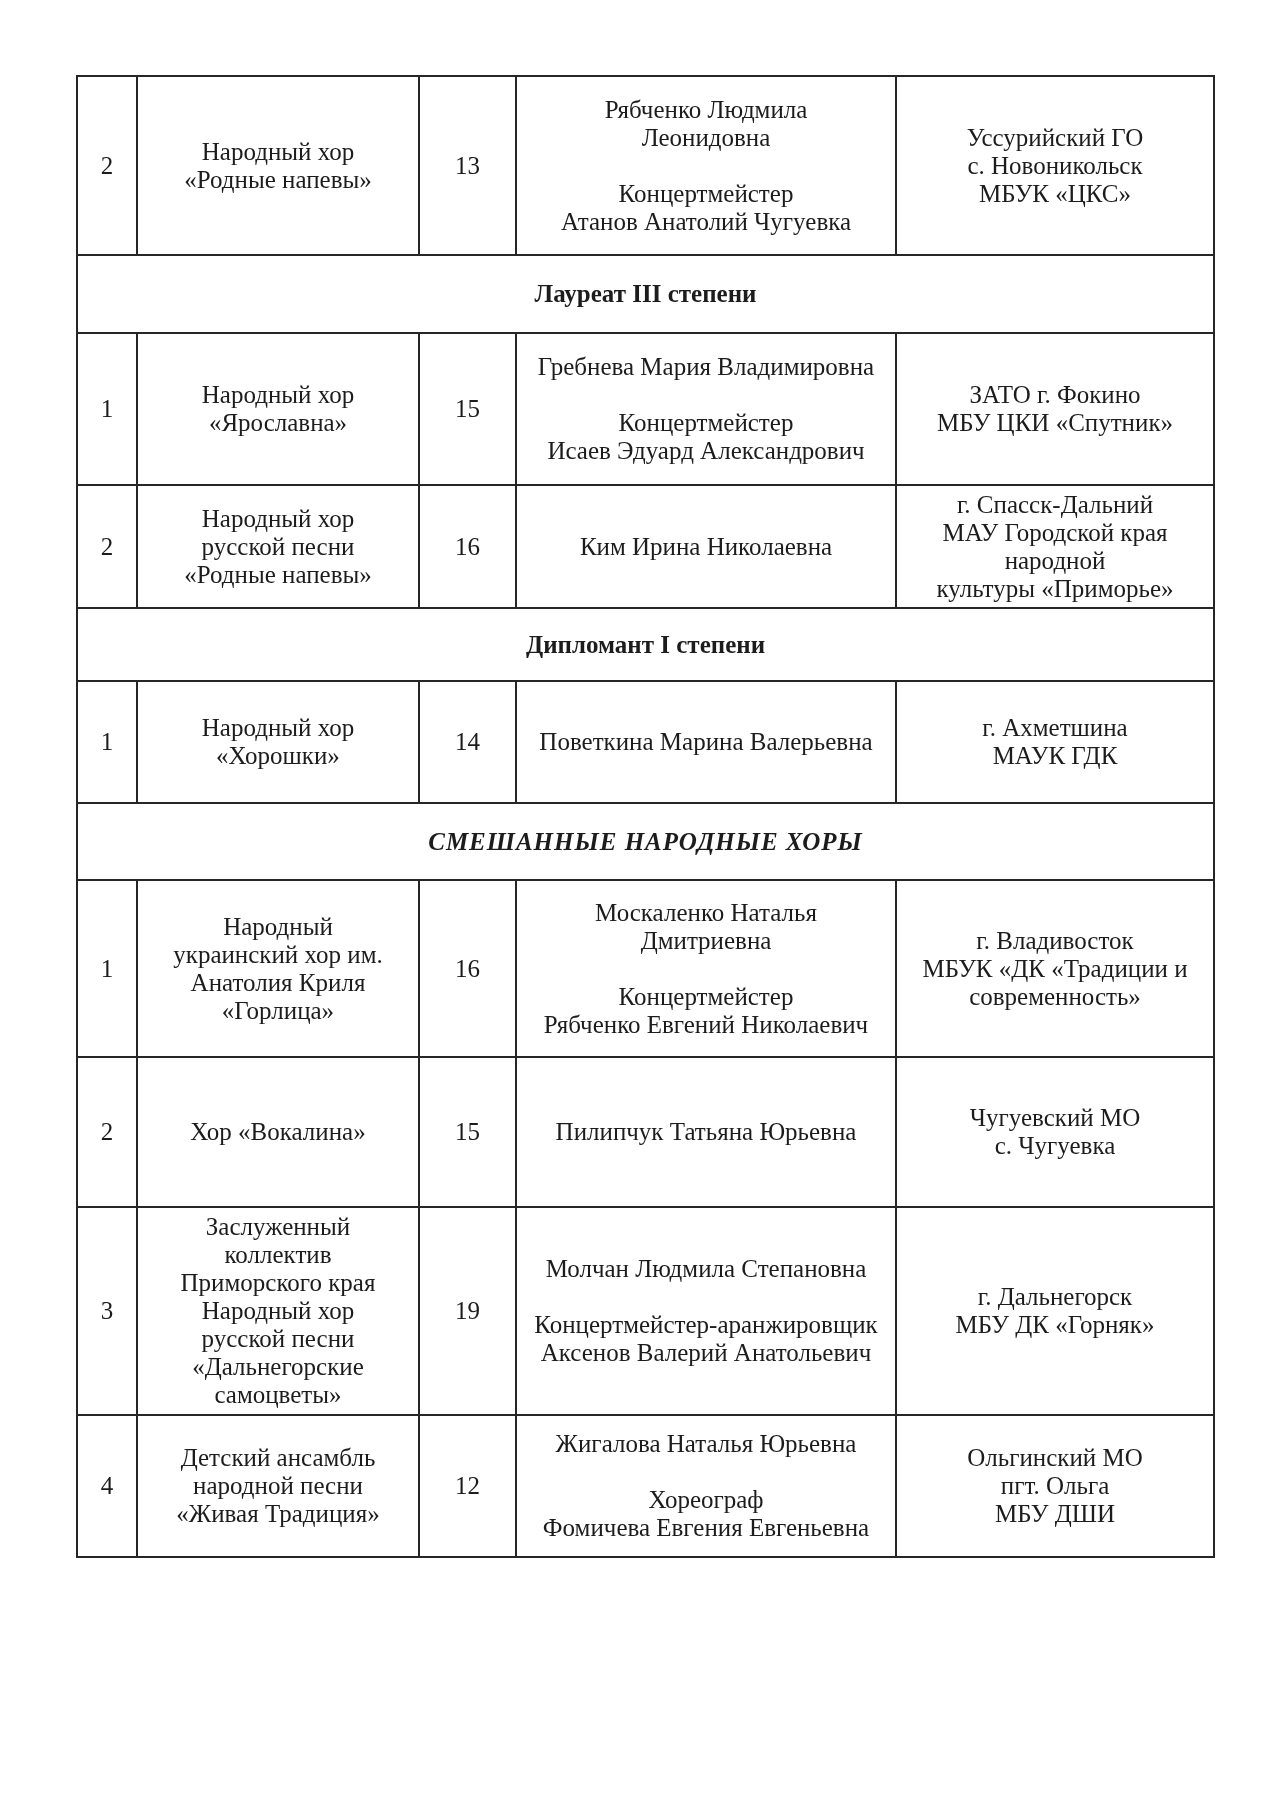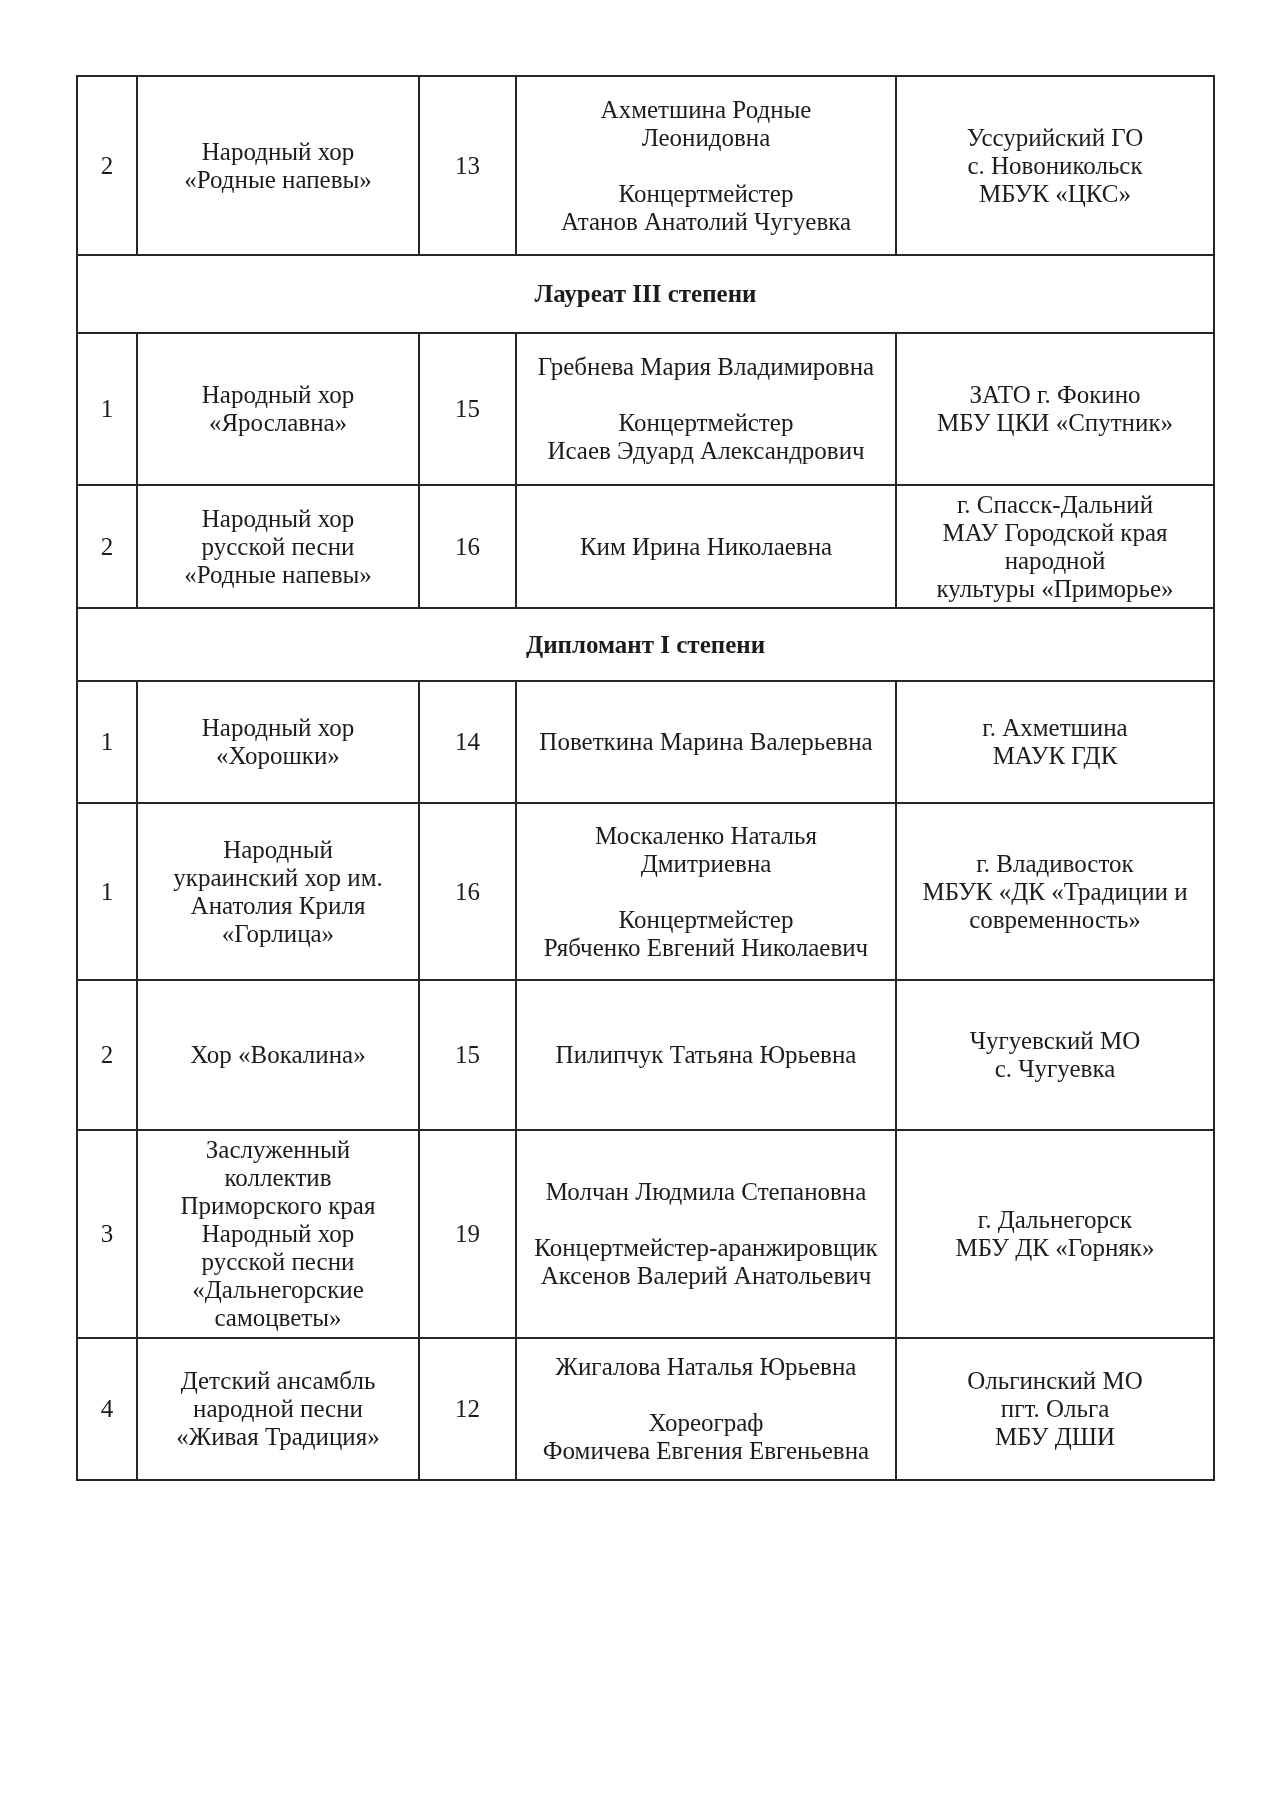--- a/index.html
+++ b/index.html
@@ -64,21 +64,21 @@
     </colgroup>
     <tbody id="results-tbody">
         <tr style="height: 179px;">
           <td class="cell-num">2</td>
           <td class="cell-ensemble">
             <div class="line">Народный хор</div>
             <div class="line">«Родные напевы»</div>
           </td>
           <td class="cell-count">13</td>
           <td class="cell-leader">
-            <div class="line">Ахметшина Родные</div>
+            <div class="line">Рябченко Людмила</div>
             <div class="line">Леонидовна</div>
             <div class="line">&nbsp;</div>
             <div class="line">Концертмейстер</div>
             <div class="line">Атанов Анатолий Чугуевка</div>
           </td>
           <td class="cell-territory">
             <div class="line">Уссурийский ГО</div>
             <div class="line">с. Новоникольск</div>
             <div class="line">МБУК «ЦКС»</div>
           </td>
@@ -132,20 +132,23 @@
             <div class="line">«Хорошки»</div>
           </td>
           <td class="cell-count">14</td>
           <td class="cell-leader">
             <div class="line">Поветкина Марина Валерьевна</div>
           </td>
           <td class="cell-territory">
             <div class="line">г. Ахметшина</div>
             <div class="line">МАУК ГДК</div>
           </td>
+        </tr>
+        <tr style="height: 77px;">
+          <td colspan="5" class="band-section">СМЕШАННЫЕ НАРОДНЫЕ ХОРЫ</td>
         </tr>
         <tr style="height: 177px;">
           <td class="cell-num">1</td>
           <td class="cell-ensemble">
             <div class="line">Народный</div>
             <div class="line">украинский хор им.</div>
             <div class="line">Анатолия Криля</div>
             <div class="line">«Горлица»</div>
           </td>
           <td class="cell-count">16</td>

